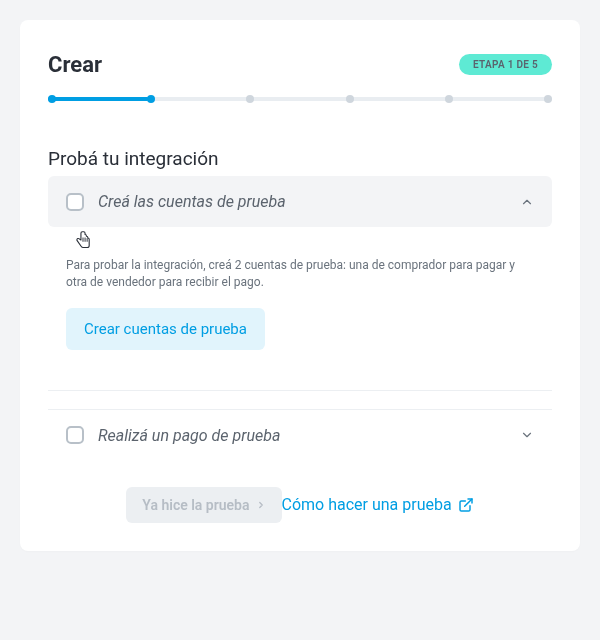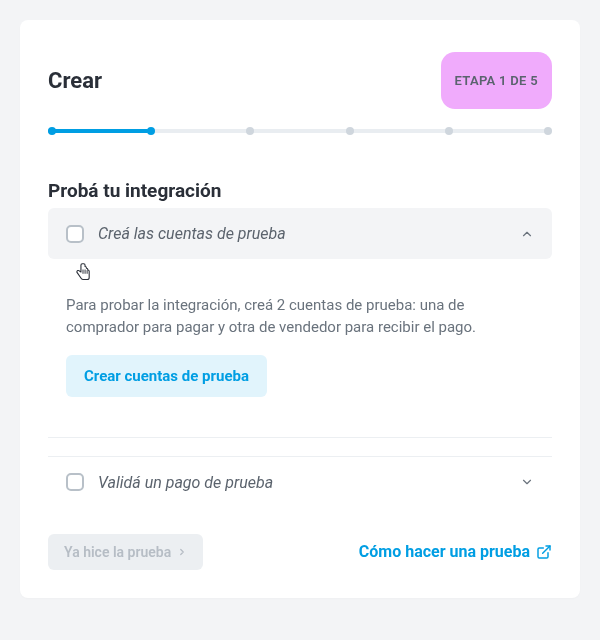--- a/index.html
+++ b/index.html
@@ -22,26 +22,26 @@
     justify-content: space-between;
     align-items: center;
     margin-bottom: 18px;
   }
   .title {
     font-size: 22px;
     font-weight: 700;
     color: #2a2f38;
   }
   .badge {
-    background: #f0abfc;
+    background: #5eead4;
     color: #5a636e;
-    font-size: 13px;
+    font-size: 10px;
     font-weight: 600;
     letter-spacing: 0.3px;
-    padding: 21px 14px;
+    padding: 5px 14px;
     border-radius: 14px;
   }
   
   .progress {
     position: relative;
     height: 8px;
     margin-bottom: 44px;
   }
   .progress-track {
     position: absolute;
@@ -68,21 +68,21 @@
     pointer-events: none;
   }
   .dot {
     width: 8px; height: 8px;
     border-radius: 50%;
     background: #cfd6dd;
   }
   .dot.filled { background: #009ee3; }
   .section-title {
     font-size: 19px;
-    font-weight: 700;
+    font-weight: 400;
     color: #2a2f38;
     margin-bottom: 6px;
   }
   .section-sub {
     font-size: 16px;
     color: #6a737d;
     margin-bottom: 18px;
   }
   
   .acc {
@@ -114,70 +114,70 @@
   }
   .chev {
     width: 14px; height: 14px;
     flex-shrink: 0;
     color: #6a737d;
   }
   .acc-body {
     padding: 18px 18px 22px 18px;
   }
   .acc-desc {
-    font-size: 15px;
+    font-size: 12px;
     color: #6a737d;
     line-height: 1.45;
-    margin-top: 18px;
+    margin-top: 12px;
     margin-bottom: 16px;
   }
   .ghost-btn {
     display: inline-block;
     background: #e1f4fc;
     color: #009ee3;
     font-size: 15px;
-    font-weight: 700;
+    font-weight: 400;
     padding: 12px 18px;
     border-radius: 6px;
     cursor: pointer;
   }
   .divider {
     height: 1px;
     background: #eceff2;
     margin: 18px 0 0 0;
   }
   .cursor {
     position: absolute;
     left: 24px;
     top: 52px;
     width: 22px; height: 24px;
     pointer-events: none;
   }
   
   .footer {
     display: flex;
-    justify-content: space-between;
+    justify-content: center;
     align-items: center;
     margin-top: 26px;
   }
   .disabled-btn {
     background: #eceff2;
     color: #b6bdc5;
     font-size: 14px;
     font-weight: 600;
     padding: 10px 16px;
     border-radius: 6px;
     display: inline-flex;
     align-items: center;
     gap: 6px;
   }
   .link {
     color: #009ee3;
     font-size: 16px;
-    font-weight: 700;
+    font-weight: 400;
     display: inline-flex;
     align-items: center;
     gap: 6px;
     cursor: pointer;
   }
   .ext-icon { width: 16px; height: 16px; }
   .chev-small { width: 10px; height: 10px; transform: rotate(-90deg); }
 </style>
 </head>
 <body>
@@ -226,21 +226,21 @@
       <div class="ghost-btn">Crear cuentas de prueba</div>
     </div>
 
     <div class="divider"></div>
 
 
     <div class="divider"></div>
 
     <div class="acc-row">
       <span class="checkbox"></span>
-      <span class="acc-label">Validá un pago de prueba</span>
+      <span class="acc-label">Realizá un pago de prueba</span>
       <svg class="chev" viewBox="0 0 24 24" fill="none" stroke="currentColor" stroke-width="2" stroke-linecap="round" stroke-linejoin="round">
           <polyline points="6 9 12 15 18 9"></polyline>
         </svg>
     </div>
 
   </div>
 
   <div class="footer">
     <div class="disabled-btn">
       <span>Ya hice la prueba</span>

